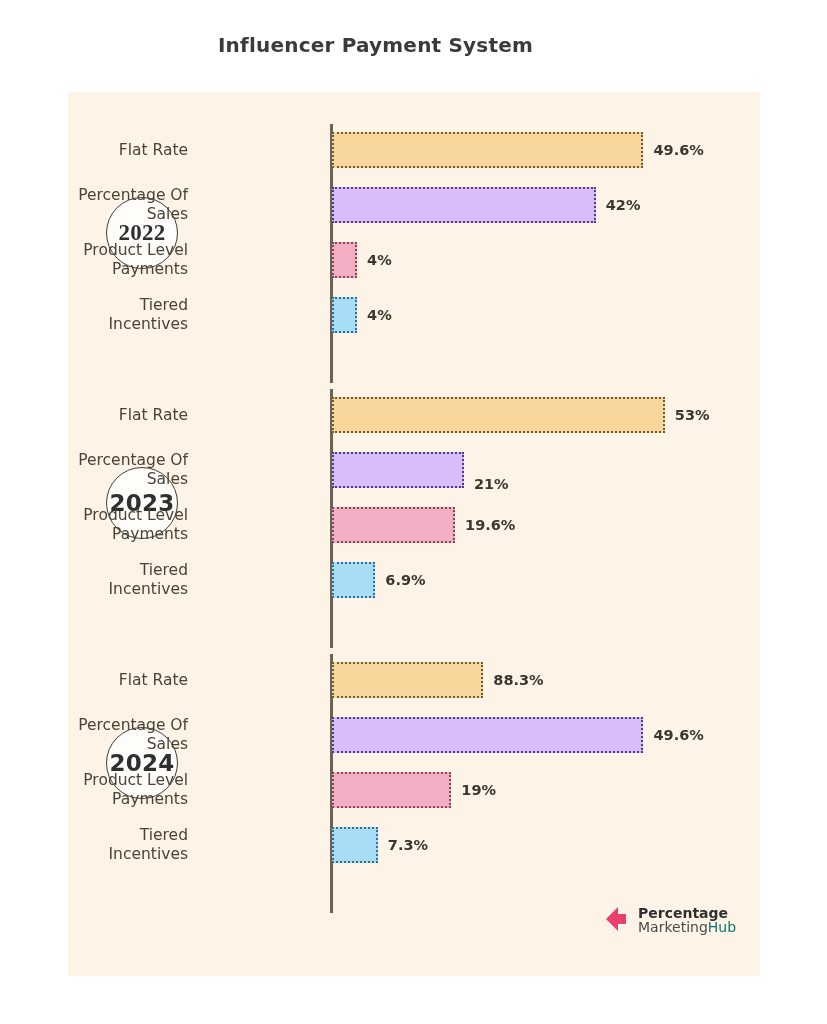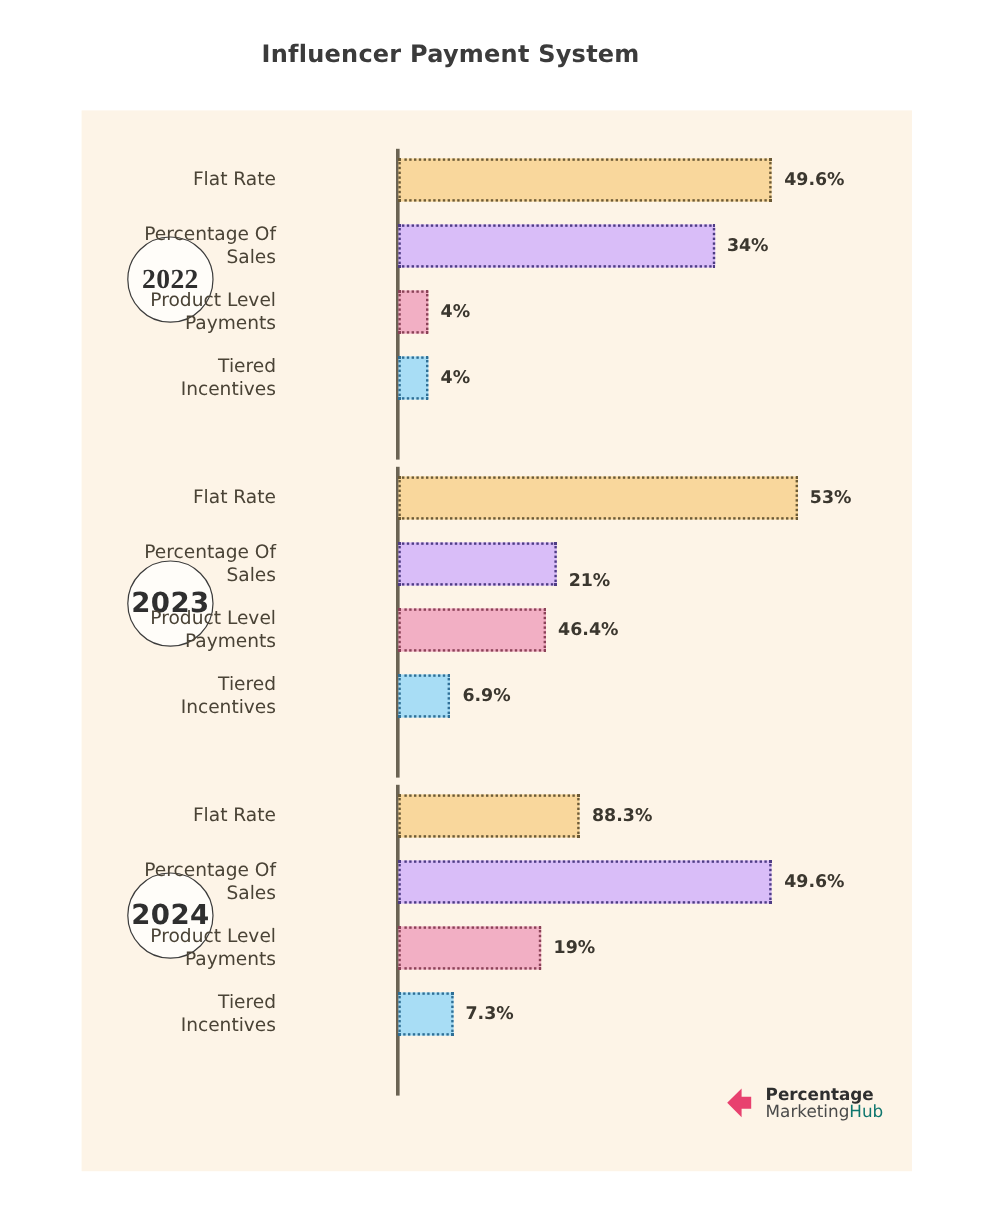--- a/index.html
+++ b/index.html
@@ -71,21 +71,20 @@
     color: #2f2f2f;
     letter-spacing: 0.3px;
   }
 
   
   .bar-row {
     position: absolute;
     left: 0;
     height: 36px;
     width: 560px;
-    padding-left: 42px;
   }
   .bar-label {
     position: absolute;
     right: 440px;   
     width: 190px;
     top: 50%;
     transform: translateY(-50%);
     text-align: right;
     font-size: 15.5px;
     line-height: 19px;
@@ -159,21 +158,21 @@
         </div>
         <div class="bar-row" style="top: 0px;">
           <div class="bar-label">Flat Rate</div>
           <div class="bar c-orange" style="width: 311.488px;"></div>
           <div class="bar-value" style="left: 585.488px;">49.6%</div>
         </div>
         <div class="bar-row" style="top: 55px;">
           <div class="bar-label">Percentage Of
 Sales</div>
           <div class="bar c-purple" style="width: 263.76px;"></div>
-          <div class="bar-value" style="left: 537.76px;">34%</div>
+          <div class="bar-value" style="left: 537.76px;">42%</div>
         </div>
         <div class="bar-row" style="top: 110px;">
           <div class="bar-label">Product Level
 Payments</div>
           <div class="bar c-pink" style="width: 25.12px;"></div>
           <div class="bar-value" style="left: 299.12px;">4%</div>
         </div>
         <div class="bar-row" style="top: 165px;">
           <div class="bar-label">Tiered
 Incentives</div>
@@ -194,21 +193,21 @@
         <div class="bar-row" style="top: 55px;">
           <div class="bar-label">Percentage Of
 Sales</div>
           <div class="bar c-purple" style="width: 131.88px;"></div>
           <div class="bar-value" style="left: 405.88px; margin-top: 14px;">21%</div>
         </div>
         <div class="bar-row" style="top: 110px;">
           <div class="bar-label">Product Level
 Payments</div>
           <div class="bar c-pink" style="width: 123.088px;"></div>
-          <div class="bar-value" style="left: 397.088px;">46.4%</div>
+          <div class="bar-value" style="left: 397.088px;">19.6%</div>
         </div>
         <div class="bar-row" style="top: 165px;">
           <div class="bar-label">Tiered
 Incentives</div>
           <div class="bar c-blue" style="width: 43.332px;"></div>
           <div class="bar-value" style="left: 317.332px;">6.9%</div>
         </div>
       </div>
       <div class="year-group" style="top: 570px;">
         <div class="axis-line" style="top: -8px; height: 259px; background: rgb(107, 99, 83);"></div>

